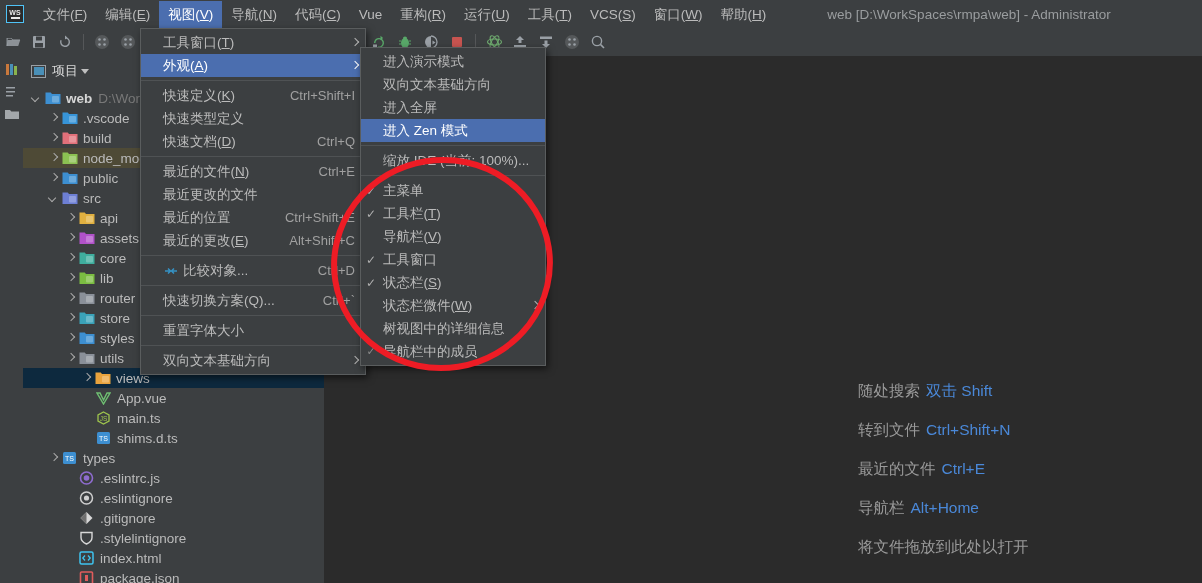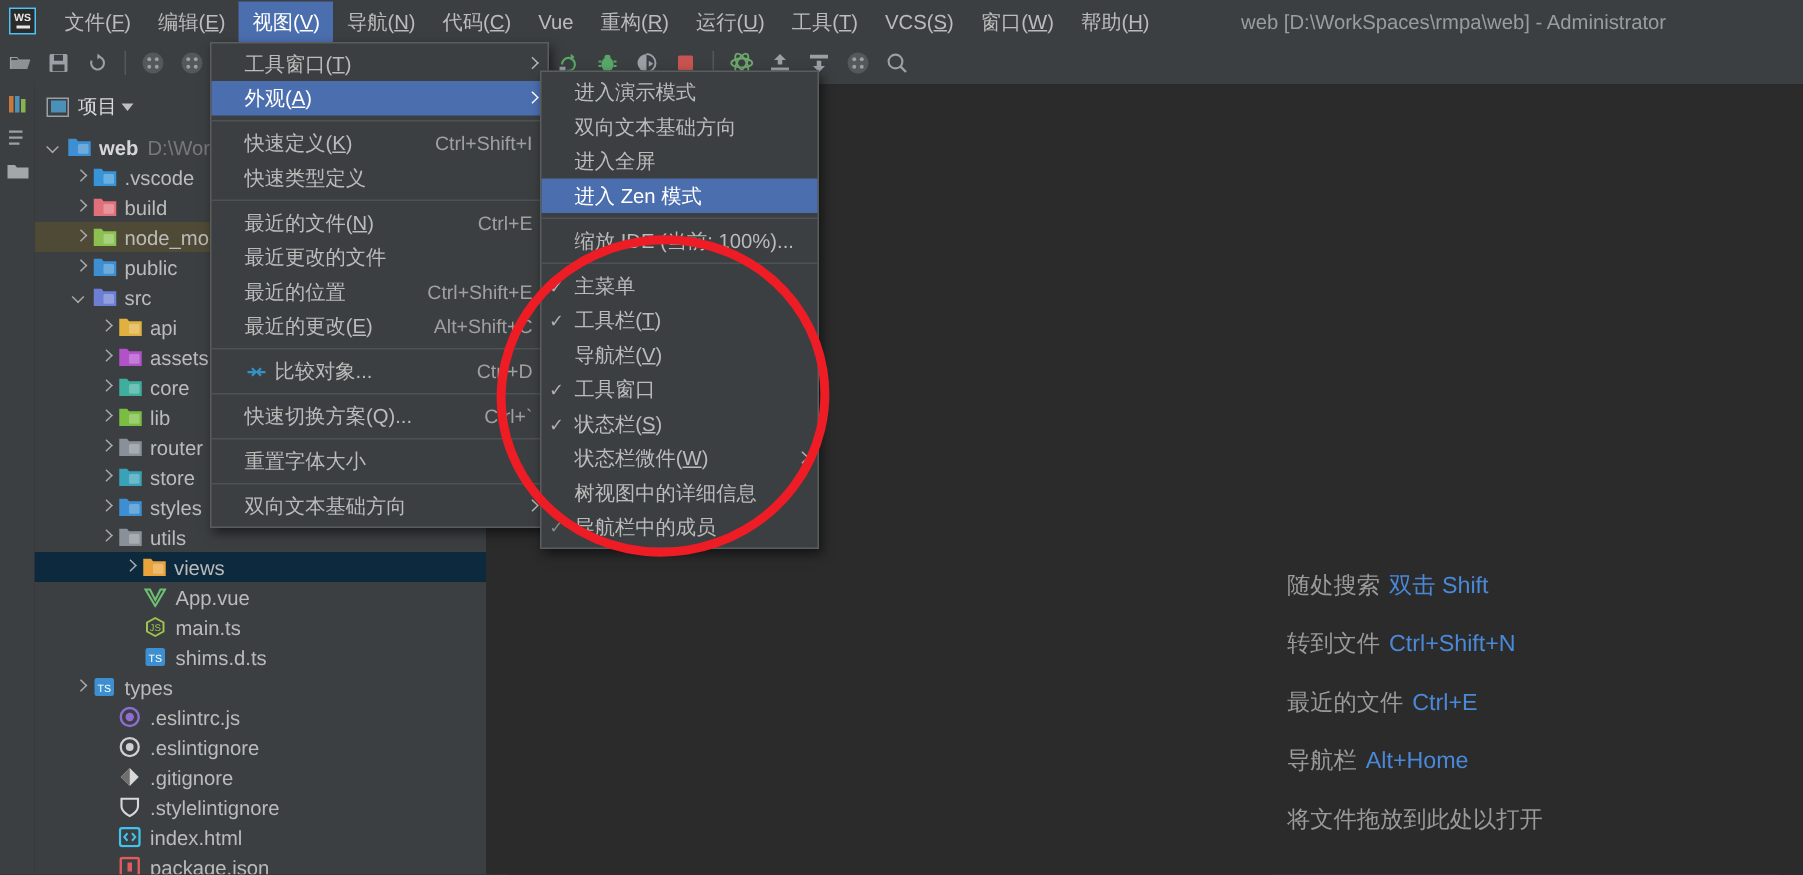--- a/index.html
+++ b/index.html
@@ -560,20 +560,25 @@
       <div class="m-sep"></div>
       <div class="mrow">
         <span class="m-check"></span>
         <span class="m-label">快速定义(<u>K</u>)</span>
         <span class="m-accel">Ctrl+Shift+I</span>
       </div>
       <div class="mrow">
         <span class="m-check"></span>
         <span class="m-label">快速类型定义</span>
       </div>
+      <div class="mrow">
+        <span class="m-check"></span>
+        <span class="m-label">快速文档(<u>D</u>)</span>
+        <span class="m-accel">Ctrl+Q</span>
+      </div>
       <div class="m-sep"></div>
       <div class="mrow">
         <span class="m-check"></span>
         <span class="m-label">最近的文件(<u>N</u>)</span>
         <span class="m-accel">Ctrl+E</span>
       </div>
       <div class="mrow">
         <span class="m-check"></span>
         <span class="m-label">最近更改的文件</span>
       </div>

